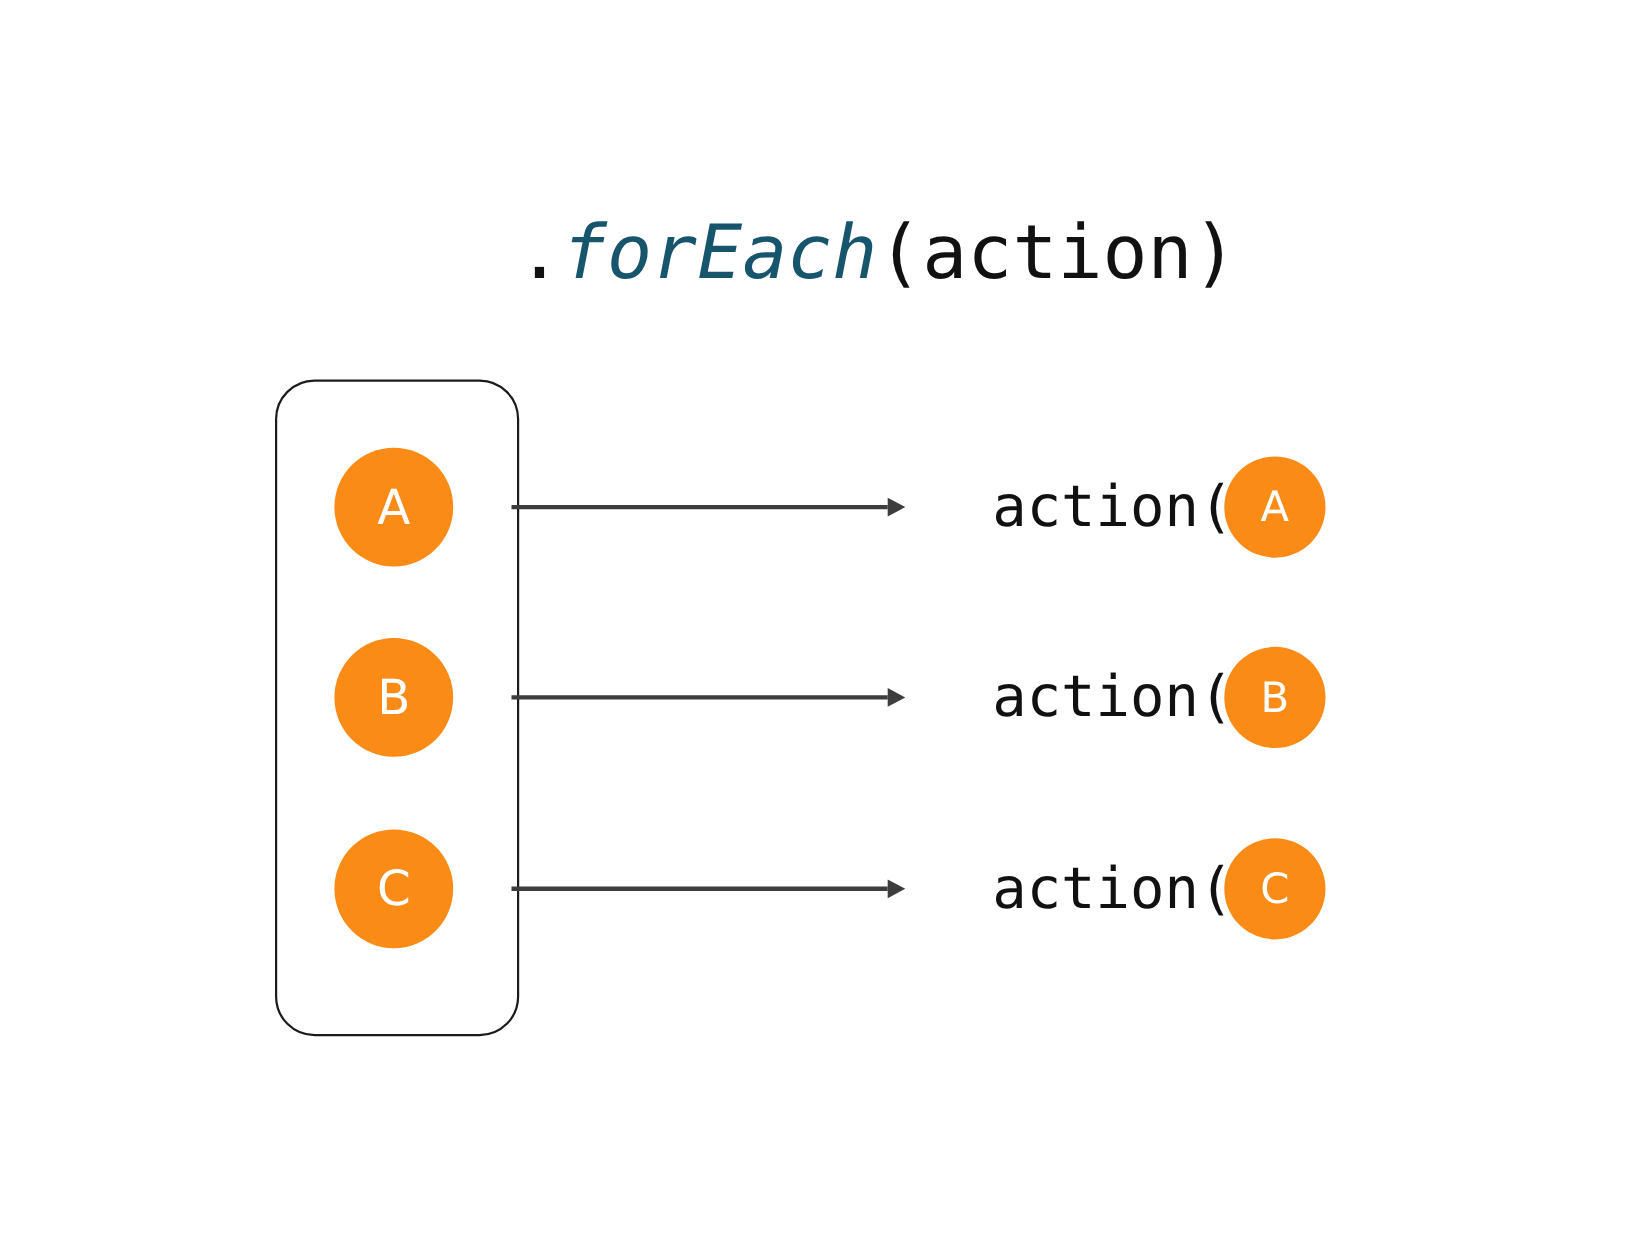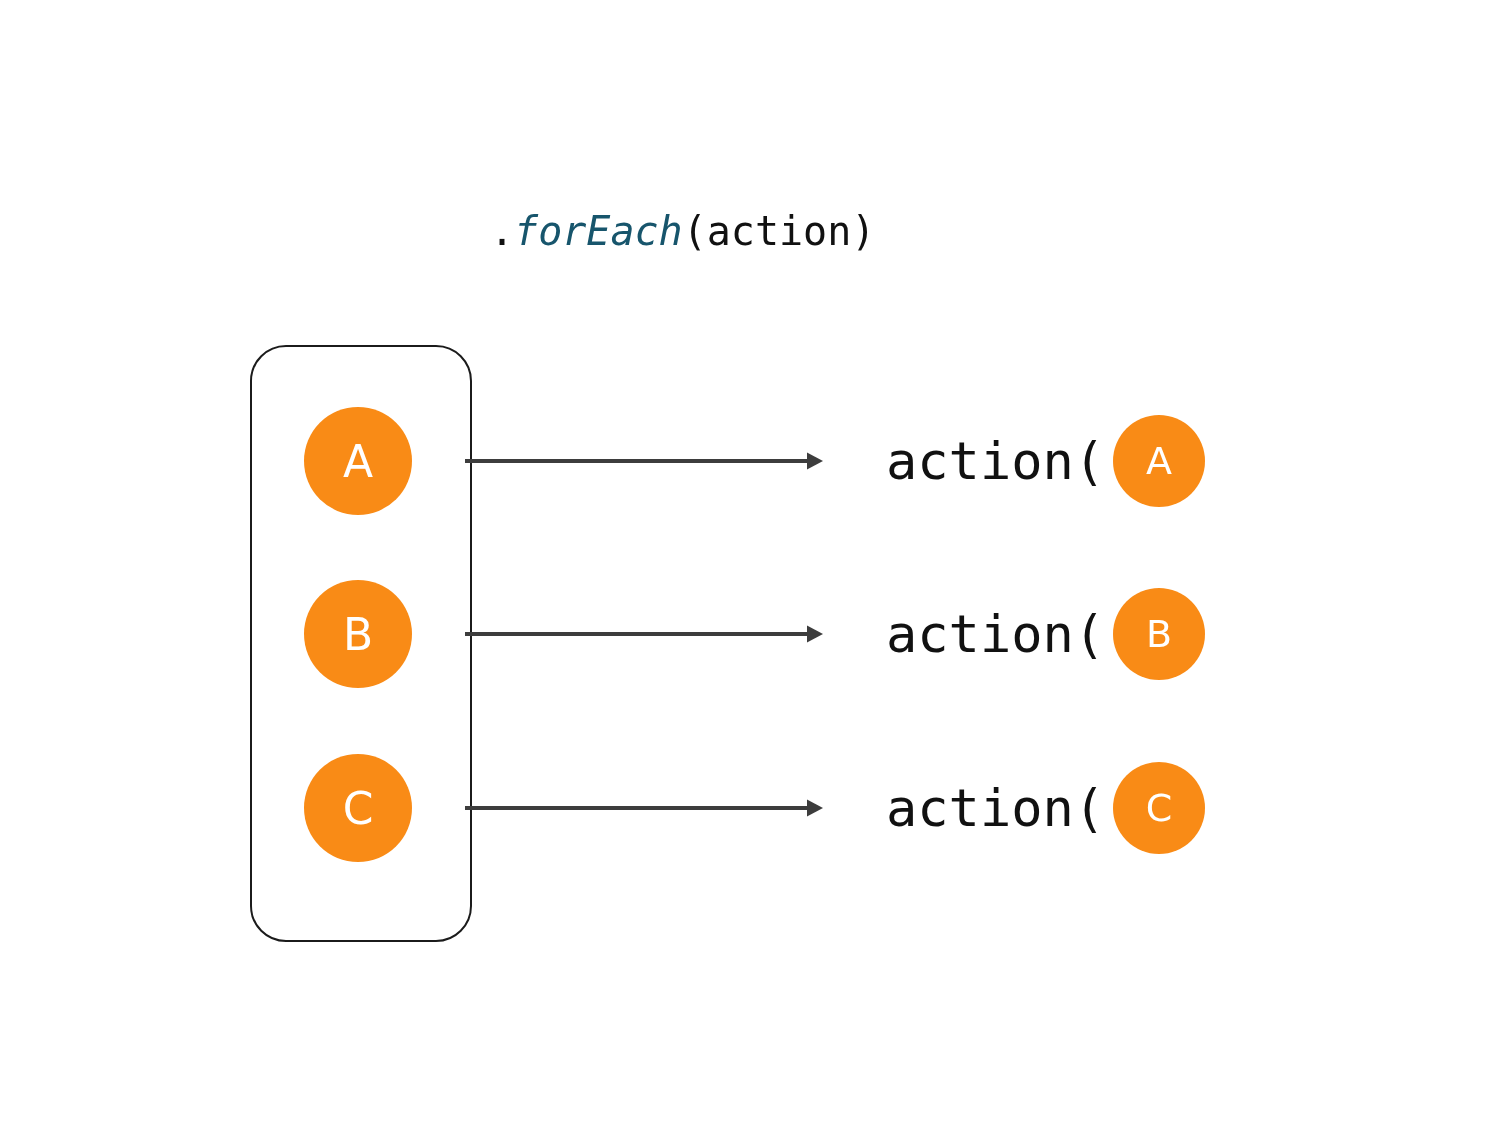--- a/index.html
+++ b/index.html
@@ -14,26 +14,25 @@
     overflow: hidden;
     font-family: "DejaVu Sans Mono", monospace;
   }
 
   
   #title {
     position: absolute;
     left: 470px;
     top: 196px;
     font-family: "DejaVu Sans Mono", monospace;
-    font-size: 40px;
+    font-size: 68px;
     line-height: 70px;
     white-space: pre;
     color: #111111;
     letter-spacing: 0px;
-    margin-left: 20px;
   }
   #title .tok-dot { color: #111111; }
   #title .tok-name {
     color: #17556c;
     font-style: italic;
     font-family: "DejaVu Sans Mono", monospace;
   }
   #title .tok-paren { color: #111111; }
   #title .tok-arg   { color: #111111; }
 
@@ -90,21 +89,21 @@
     position: absolute;
     left: 886px;
     height: 70px;
     display: block;
     white-space: pre;
     font-family: "DejaVu Sans Mono", monospace;
     font-size: 52px;
     line-height: 70px;
     color: #111111;
   }
-  .call-row .call-name { color: #111111; }
+  .call-row .call-name { color: #111111; margin-left: 16px; }
   .call-row .call-gap  { color: transparent; }
   .call-row .call-close { color: #111111; }
 </style>
 </head>
 <body>
 
 <div id="title"><span class="tok-dot">.</span><span class="tok-name">forEach</span><span class="tok-paren">(</span><span class="tok-arg">action</span><span class="tok-paren">)</span></div>
 
 <div id="collection-box"></div>
 

